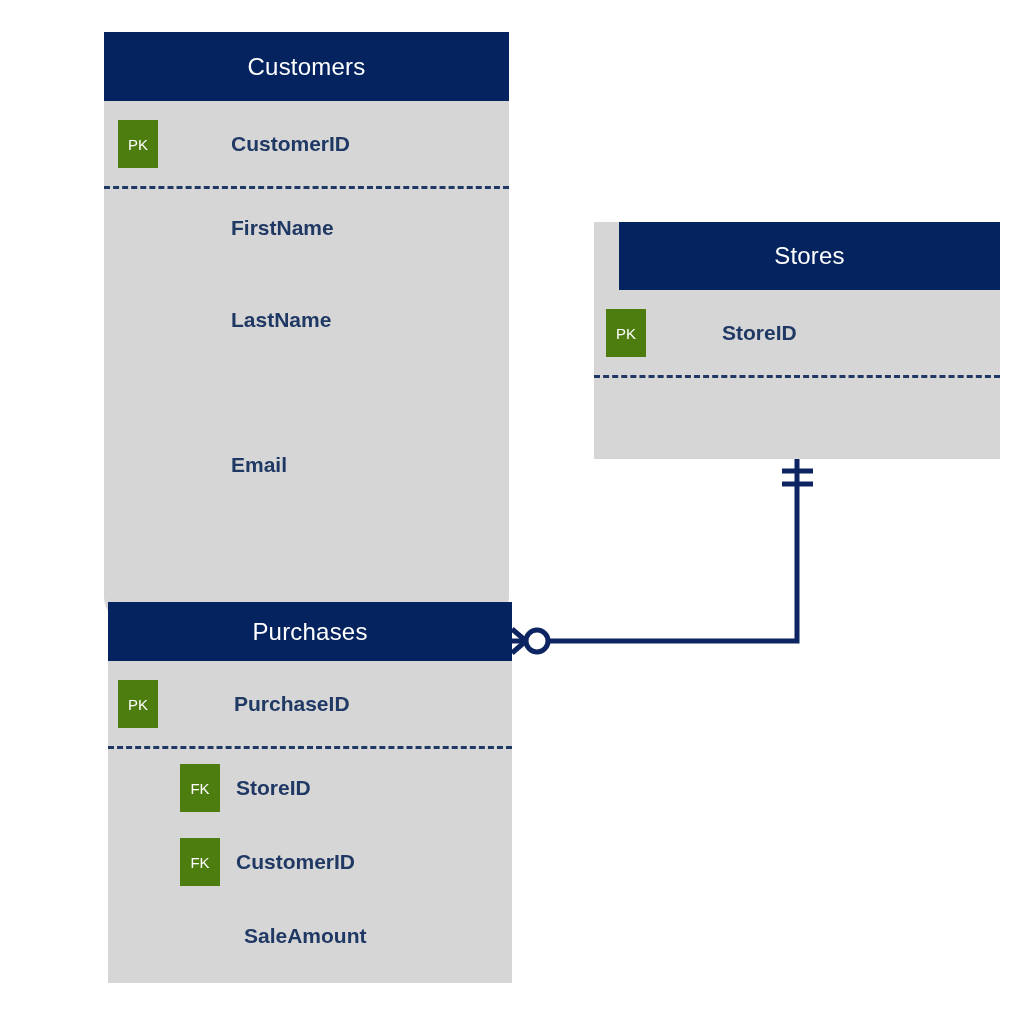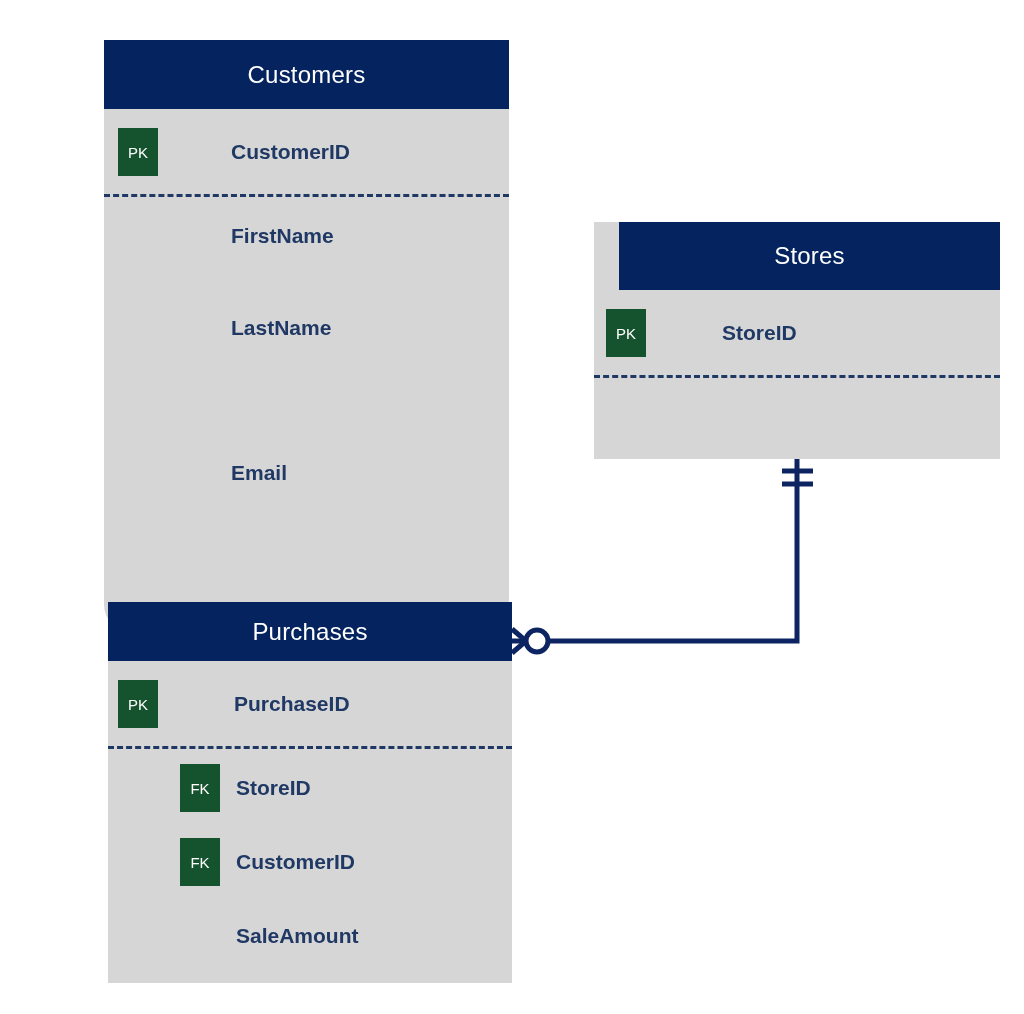--- a/index.html
+++ b/index.html
@@ -47,21 +47,21 @@
   .attr-row {
     position: absolute;
     left: 0;
     width: 100%;
     height: 48px;
     display: flex;
     align-items: center;
   }
   .key-badge {
     position: absolute;
-    background: #14532d;
+    background: #4d7c0f;
     color: #FFFFFF;
     font-size: 15px;
     font-weight: 400;
     display: flex;
     align-items: center;
     justify-content: center;
     box-sizing: border-box;
     width: 40px;
     height: 48px;
   }
@@ -116,21 +116,21 @@
       <line x1="782" y1="484" x2="813" y2="484" stroke="#0C2461" stroke-width="5"></line>
 
       <circle cx="537" cy="641" r="11" fill="#FFFFFF" stroke="#0C2461" stroke-width="5"></circle>
 
       <line x1="526" y1="641" x2="512" y2="641" stroke="#0C2461" stroke-width="5"></line>
       <line x1="526" y1="641" x2="512" y2="629" stroke="#0C2461" stroke-width="5"></line>
       <line x1="526" y1="641" x2="512" y2="653" stroke="#0C2461" stroke-width="5"></line>
     </g>
   </svg>
 
-  <div class="entity" style="left:104px; top:40px; width:405px; height:592px;border-radius:27px;">
+  <div class="entity" style="left:104px; top:32px; width:405px; height:592px;border-radius:27px;">
     <div class="entity-header" style="height:69px;">
       <span>Customers</span>
     </div>
     <div class="entity-body" style="height:388px;">
       <div class="attr-row" style="top:19px;">
         <span class="key-badge" style="left:14px;">PK</span>
         <span class="attr-name" style="left:127px;">CustomerID</span>
       </div>
       <div class="divider" style="top:85px;"></div>
       <div class="attr-row" style="top:103px;text-align:right;">
@@ -170,18 +170,18 @@
       <div class="divider" style="top:85px;"></div>
       <div class="attr-row" style="top:103px;">
         <span class="key-badge" style="left:72px;">FK</span>
         <span class="attr-name" style="left:128px;">StoreID</span>
       </div>
       <div class="attr-row" style="top:177px;">
         <span class="key-badge" style="left:72px;">FK</span>
         <span class="attr-name" style="left:128px;">CustomerID</span>
       </div>
       <div class="attr-row" style="top:251px;">
-        <span class="attr-name" style="left:128px;">SaleAmount</span>
+        <span class="attr-name" style="left:136px;">SaleAmount</span>
       </div>
     </div>
   </div>
 
 </div>
 
 </body></html>

